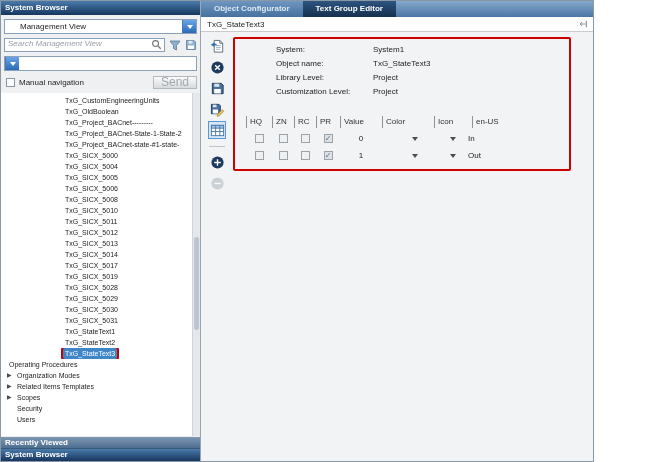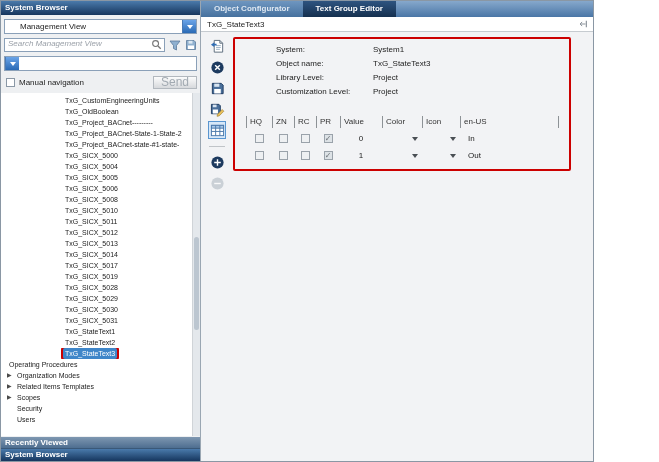--- a/index.html
+++ b/index.html
@@ -343,21 +343,21 @@
         </div>
 
       <div class="tg-table">
           <div class="tg-header">
             <div class="hcell" style="width: 26px;">HQ</div>
             <div class="hcell" style="width: 22px;">ZN</div>
             <div class="hcell" style="width: 22px;">RC</div>
             <div class="hcell" style="width: 24px;">PR</div>
             <div class="hcell" style="width: 42px;">Value</div>
             <div class="hcell" style="width: 40px;">Color</div>
-            <div class="hcell" style="width: 38px;">Icon</div>
+            <div class="hcell" style="width: 38px; margin-left: 12px;">Icon</div>
             <div class="hcell" style="width: 98px;">en-US</div>
             <div class="hcell" style="width: 45px;"></div>
           </div>
           <div class="tg-row">
             <div class="cell center" style="width: 26px;">
               <span class="cb"></span>
             </div>
             <div class="cell center" style="width: 22px;">
               <span class="cb"></span>
             </div>

